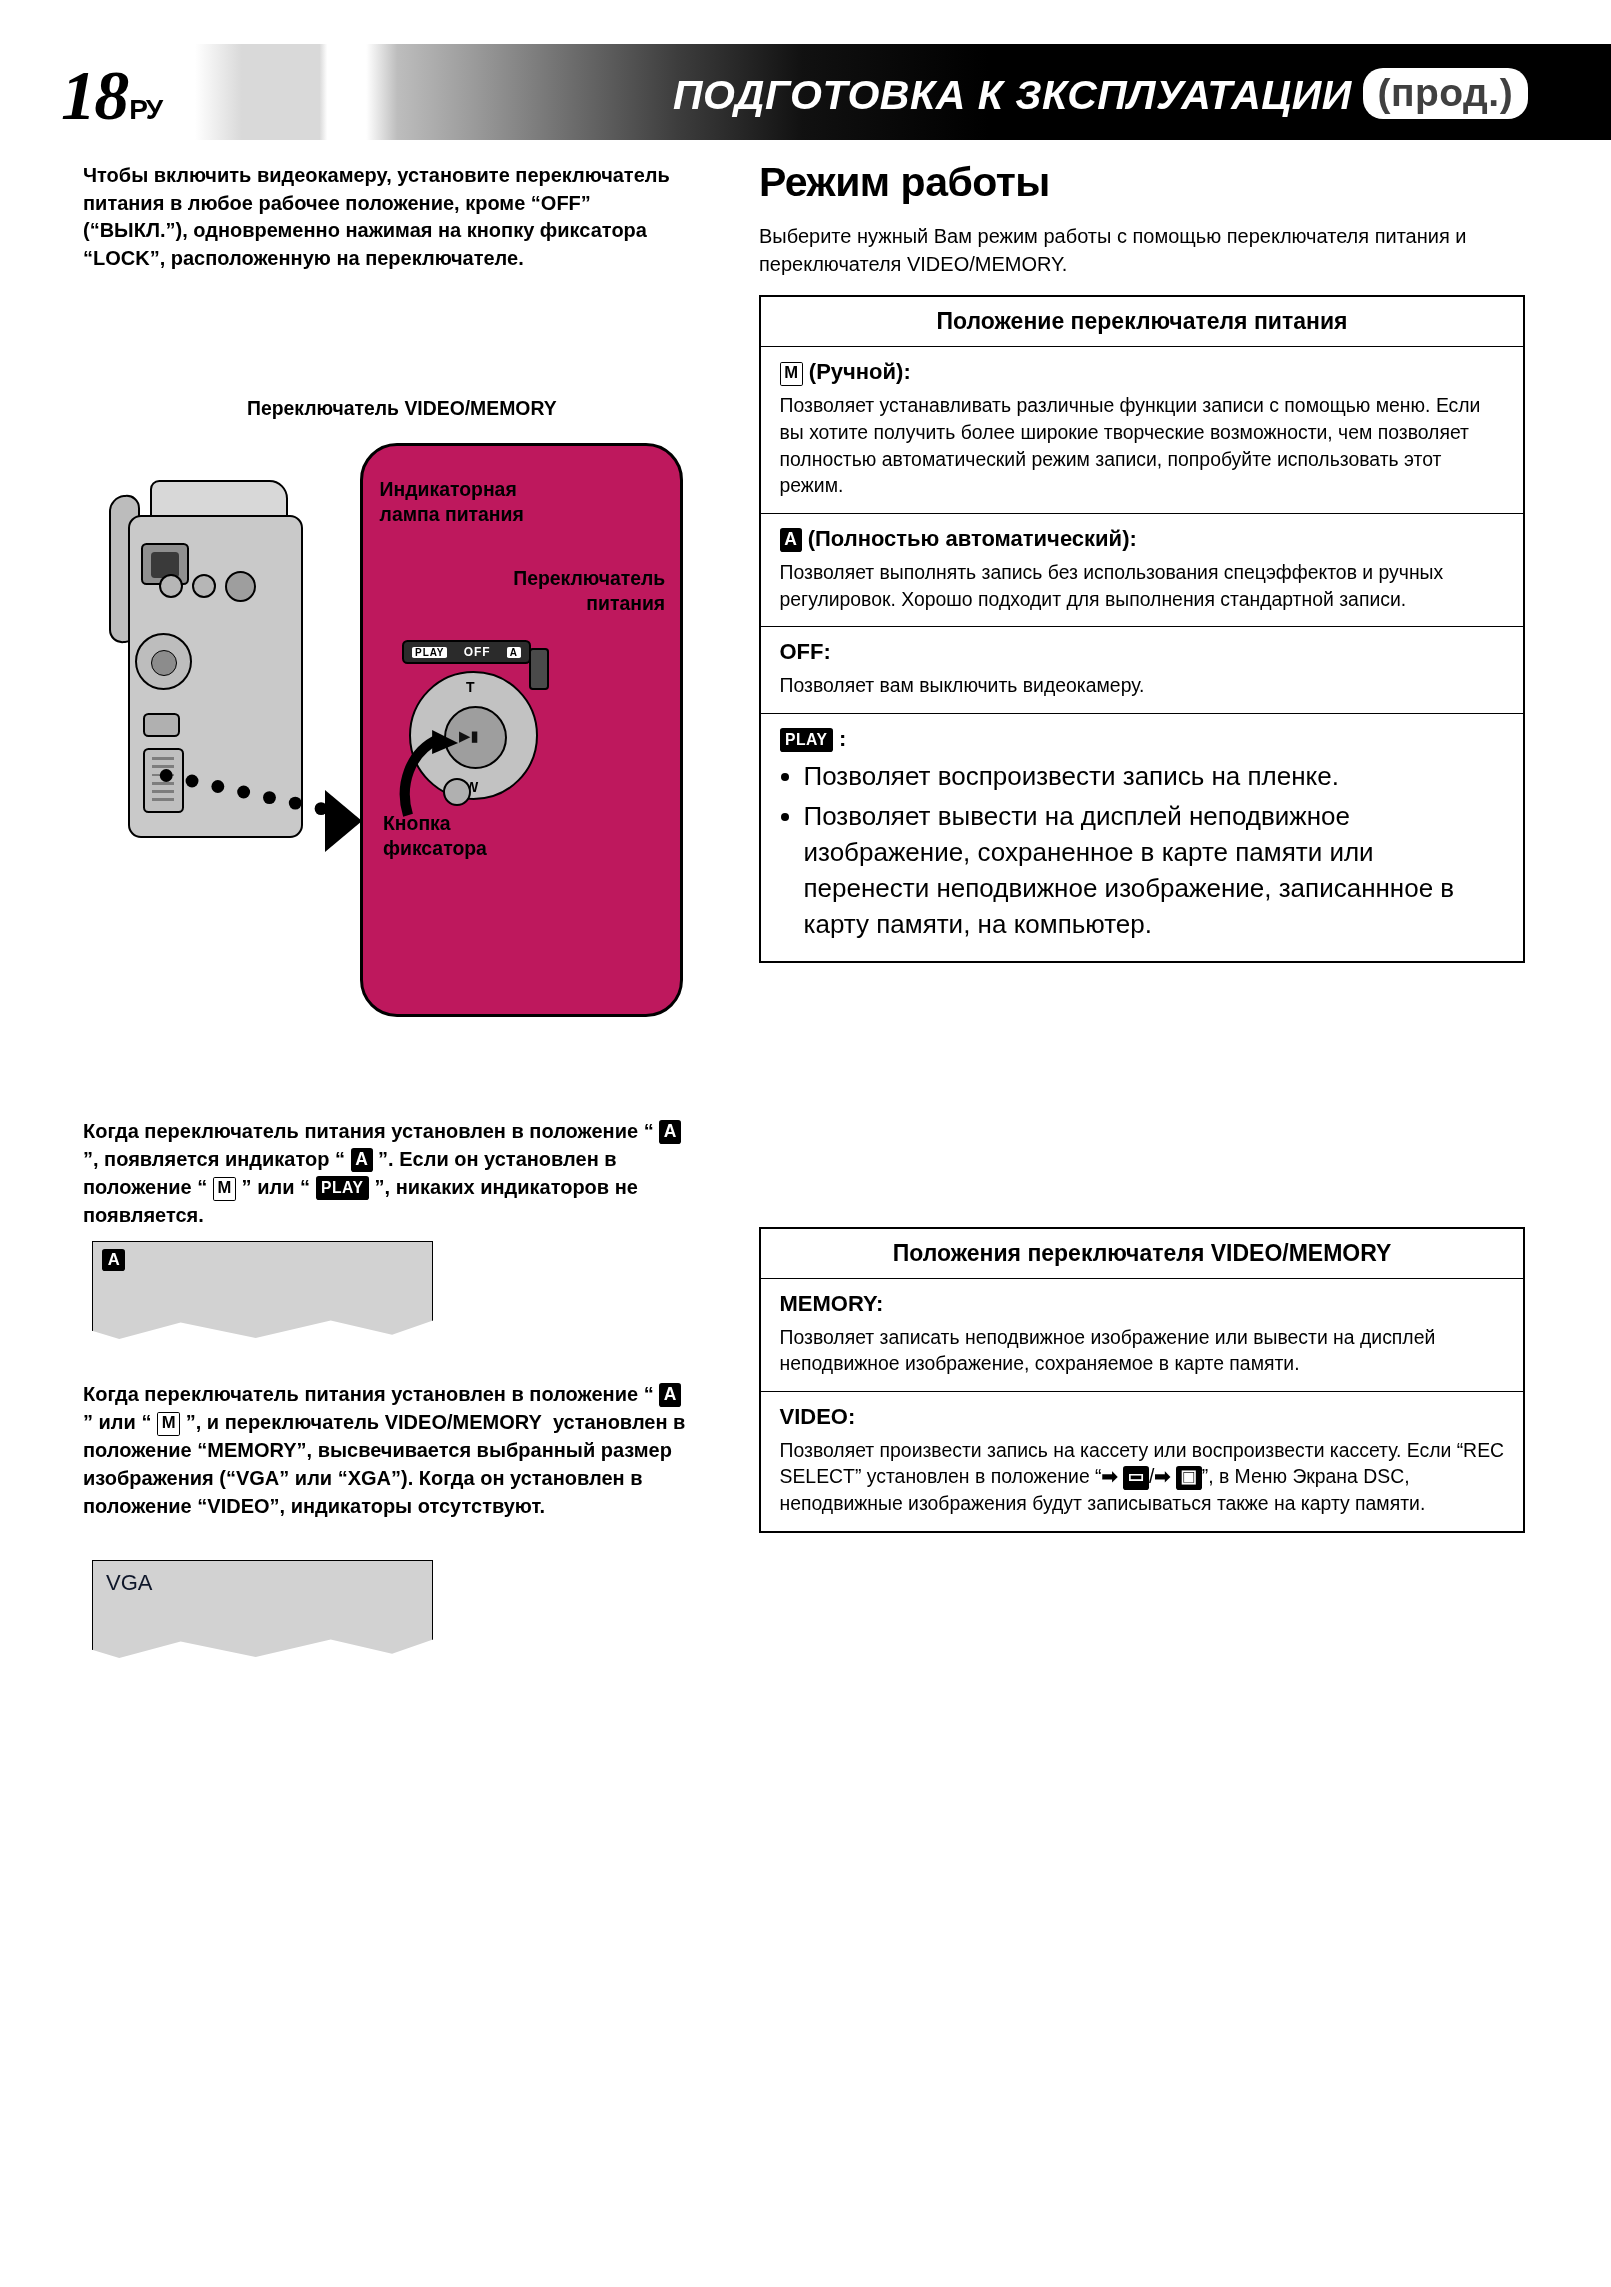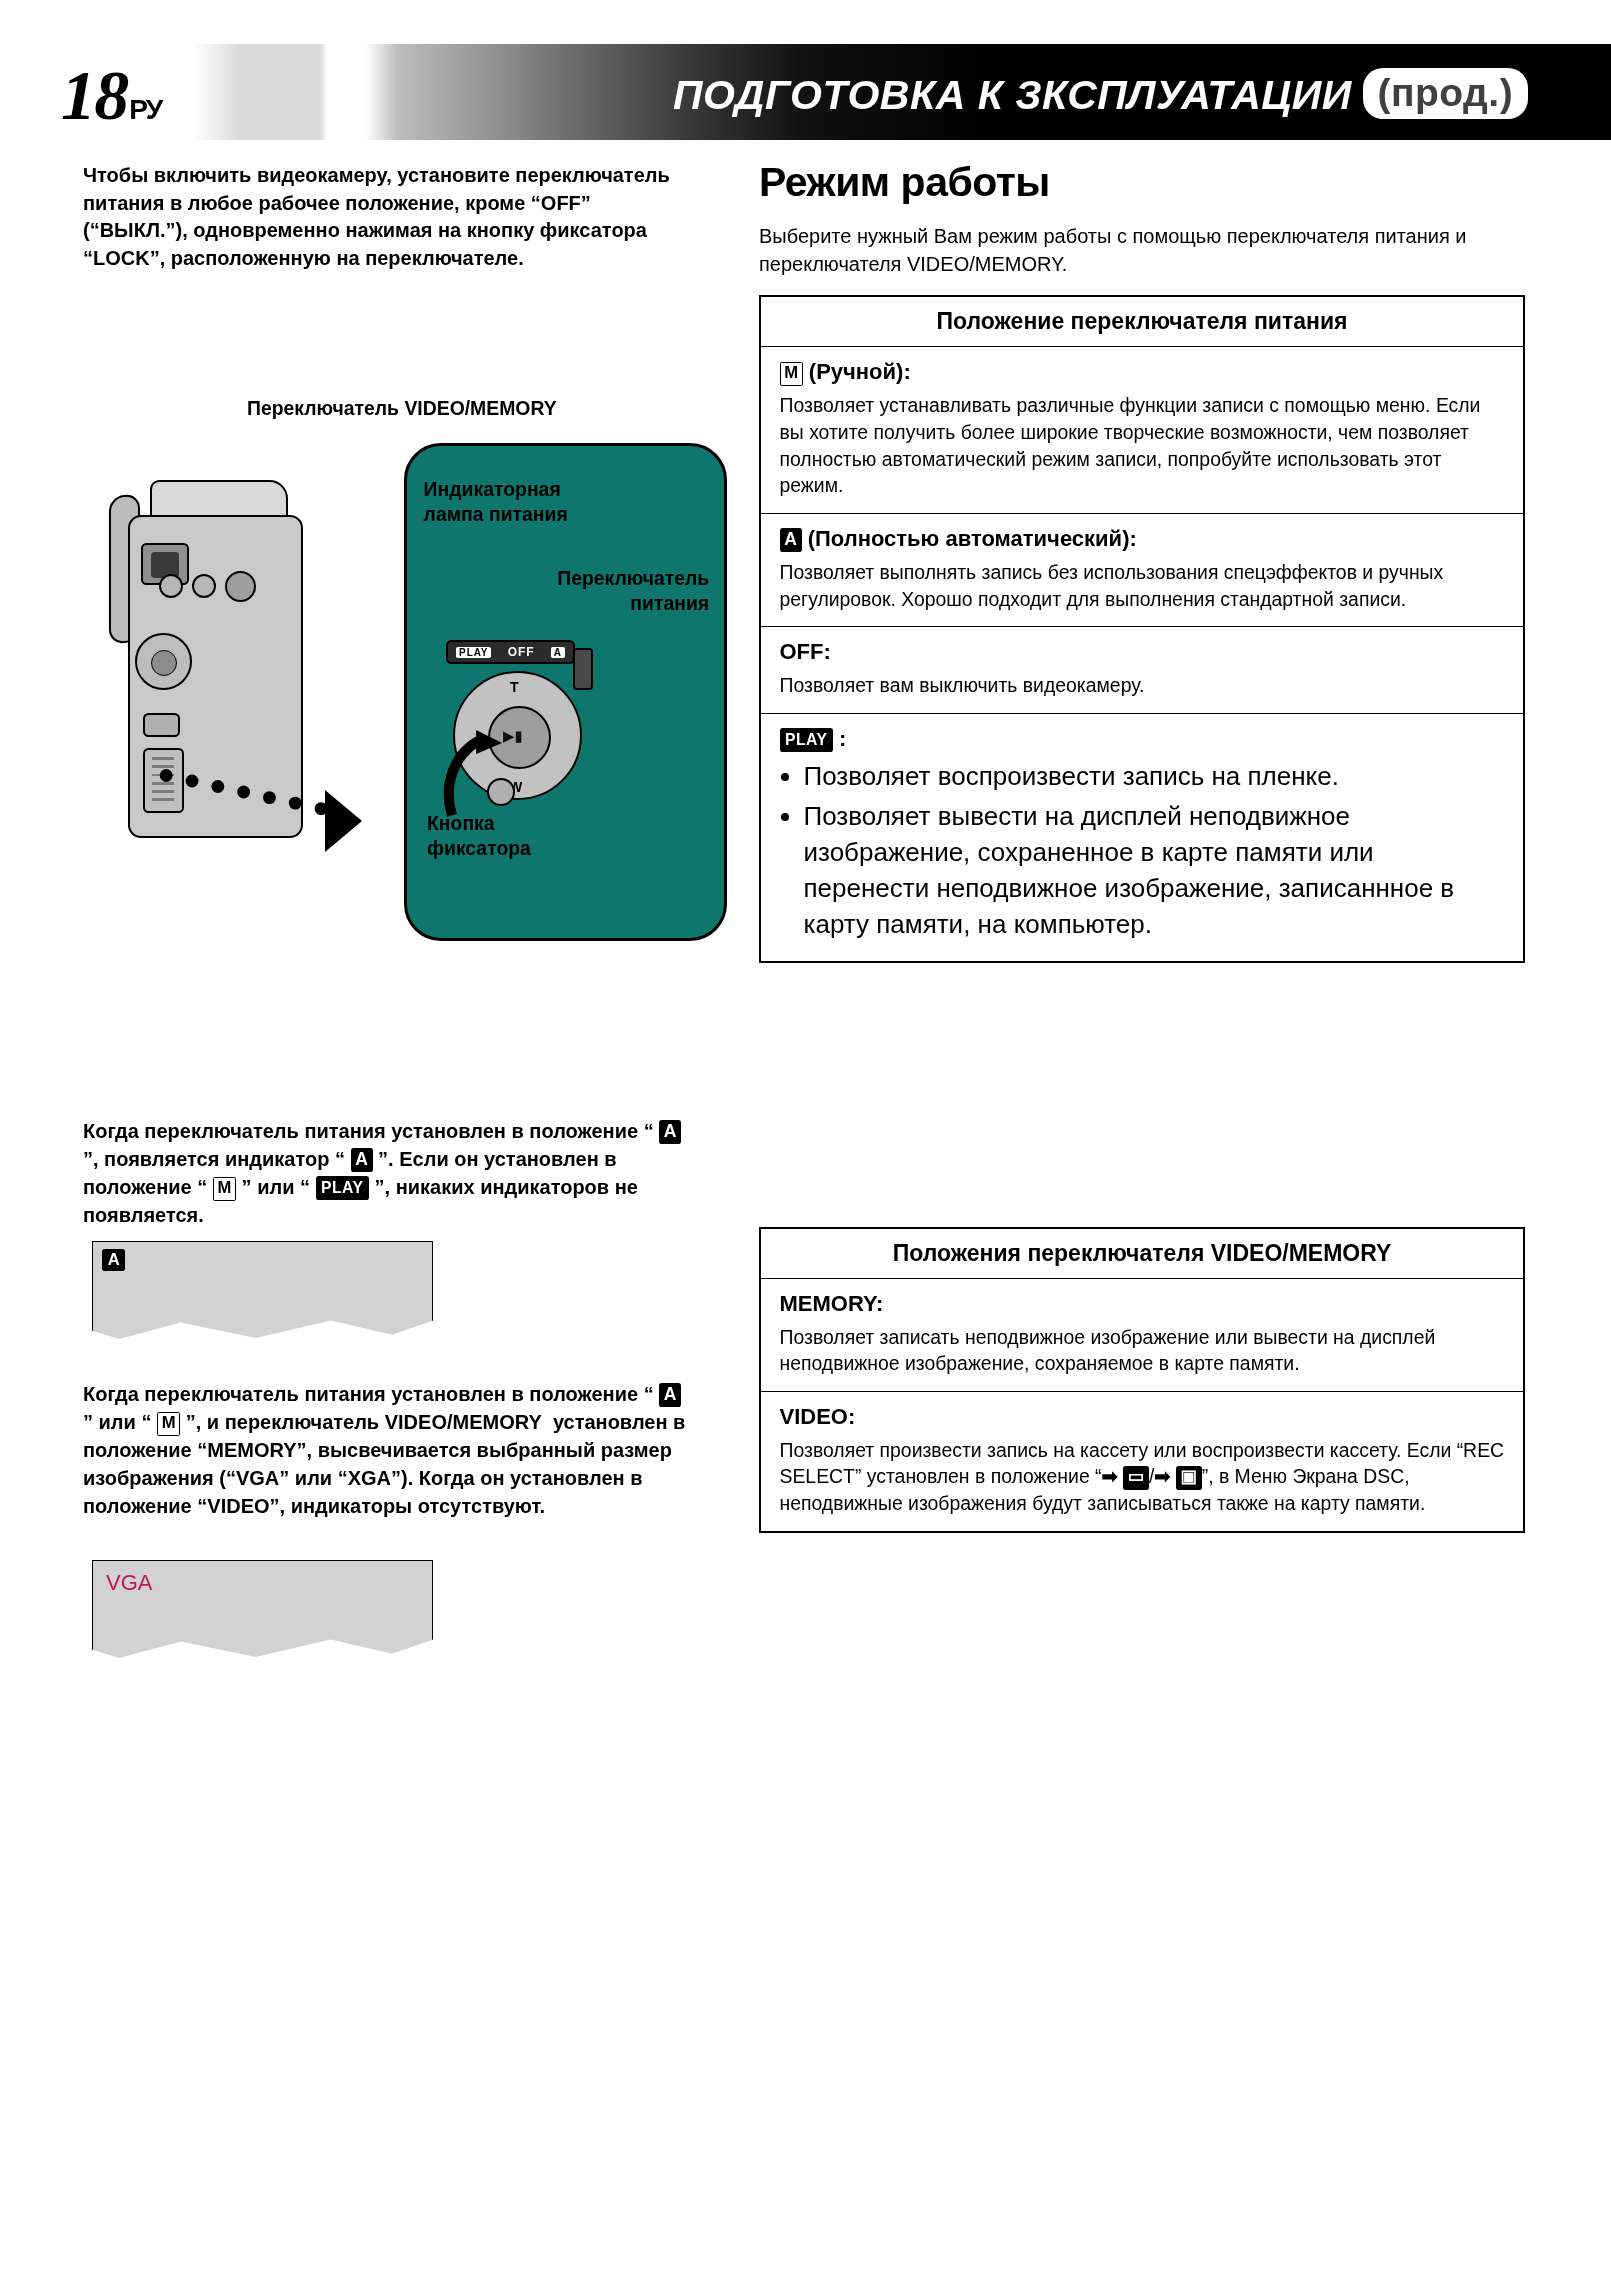--- a/index.html
+++ b/index.html
@@ -114,22 +114,22 @@
   
   .dots { position:absolute; left:85px; top:340px; }
   .arrow-tri {
     position:absolute; left:242px; top:356px; width:0;height:0;
     border-top: 31px solid transparent; border-bottom: 31px solid transparent;
     border-left: 37px solid #000;
   }
 
   
   .callout {
-    position:absolute; left:277px; top:9.2px; width:323px; height:498px;
-    border:3.7px solid #000; border-radius:37px; background:#0f766e;margin-left:44px;
+    position:absolute; left:277px; top:9.2px; width:323px; height:574px;
+    border:3.7px solid #000; border-radius:37px; background:#be185d;
   }
   .co-t1 { position:absolute; left:16.6px; top:31px; font-size:19.4px; font-weight:bold; line-height:1.3;}
   .co-t2 { position:absolute; right:14.8px; top:120px; font-size:19.4px; font-weight:bold; line-height:1.3; text-align:right;}
   .co-t3 { position:absolute; left:20px; top:365px; font-size:19.4px; font-weight:bold; line-height:1.3;}
 
   .switch-assy { position:absolute; left:26px; top:194px; width:175px; height:175px; }
   .sw-body {
     position:absolute; left:20px; top:31px; width:129px; height:129px;
     background:#c2c2c2; border:2.8px solid #000; border-radius:50%;
   }
@@ -178,21 +178,21 @@
   .lowtext2 {
     position:absolute; left:83px; top:1380px; width:609px;
     font-size:20px; font-weight:bold; line-height:1.4;
   }
   .lcd2 {
     position:absolute; left:92px; top:1560px; width:341px; height:102px;
     background:#d2d2d2; border:1.8px solid #000; border-bottom:none;
     clip-path: polygon(0 0, 100% 0, 100% 78%, 88% 92%, 70% 78%, 48% 95%, 26% 80%, 8% 96%, 0 88%);
   }
   .lcd2 .vga {
-    position:absolute; left:13px; top:9.2px; font-size:22px; color:#be185d;
+    position:absolute; left:13px; top:9.2px; font-size:22px; color:#0f172a;
   }
 
   
   .r-title {
     position:absolute; left:759px; top:159px;
     font-size:41px; font-weight:bold; letter-spacing:-0.5px;
   }
   .r-sub {
     position:absolute; left:759px; top:222px; width:766px;
     font-size:20px; line-height:1.42;

